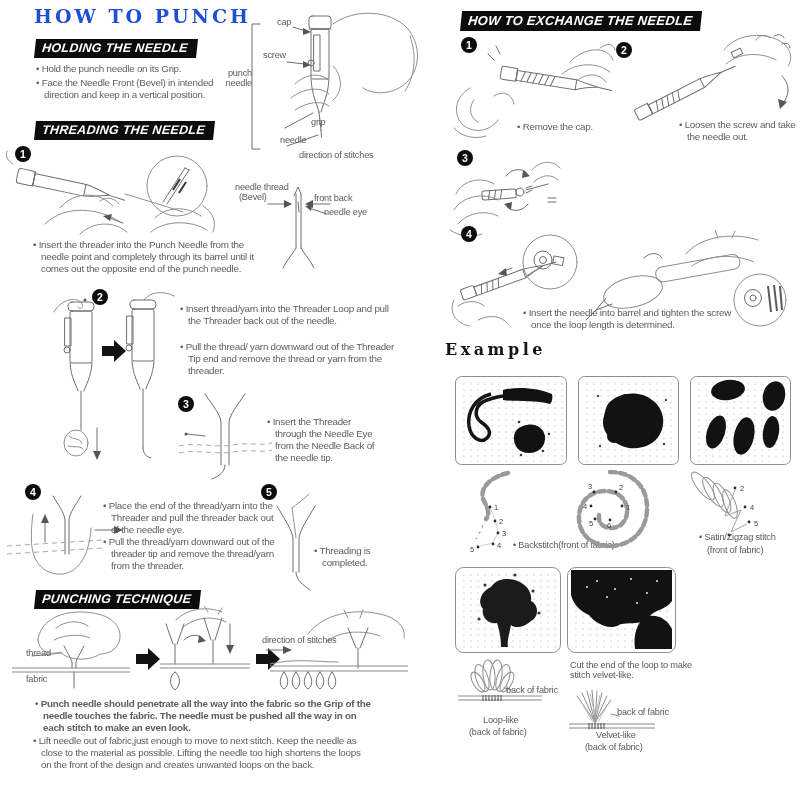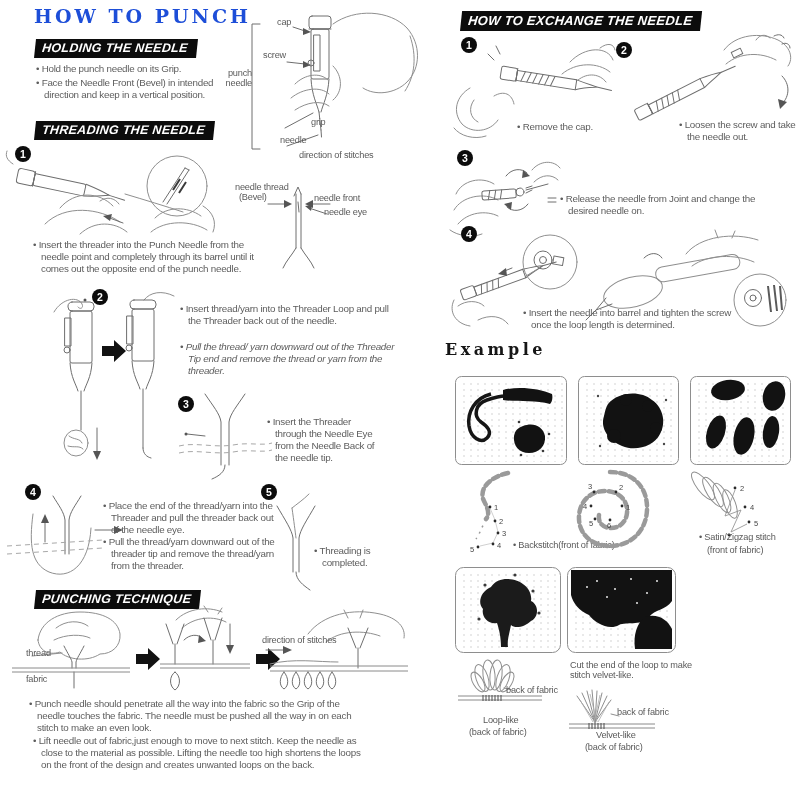--- a/index.html
+++ b/index.html
@@ -88,21 +88,21 @@
     <path class="sk" d="M95,55 C102,50 110,52 114,58"></path>
     <line class="sk2" x1="118" y1="77" x2="102" y2="71"></line>
       <polygon fill="#555" points="98,70 107,68 105,75"></polygon>
     <circle class="sk" cx="172" cy="40" r="30"></circle>
     <path class="sk2" d="M158,56 L180,22 M162,58 L184,24 M180,22 L184,24"></path>
     <path d="M168,44 l7,-11 M174,47 l7,-11" stroke="#3a3a3a" stroke-width="2" fill="none"></path>
     <path class="sk" d="M150,72 C162,60 182,60 196,70 M146,86 C160,74 186,74 202,84 M198,60 C208,66 212,76 208,86"></path>
   </svg>
   <div class="t cap-label" style="left:235px;top:182px;">needle thread</div>
   <div class="t cap-label" style="left:239px;top:192px;">(Bevel)</div>
-  <div class="t cap-label" style="left:314px;top:193px;">needle front</div>
+  <div class="t cap-label" style="left:314px;top:193px;">front back</div>
   <div class="t cap-label" style="left:324px;top:207px;">needle eye</div>
   <svg class="ill" style="left:255px;top:182px;" width="130" height="92" viewBox="0 0 130 92">
     <path class="sk2" d="M39,14 L43,5 L46,12"></path>
     <path class="sk2" d="M41,12 L41,66 M46,12 L46,66"></path>
     <path class="sk2" d="M41,66 C37,73 31,79 28,86 M46,66 C50,73 56,79 59,86"></path>
     <line class="sk2" x1="13" y1="22" x2="29" y2="22"></line>
       <polygon fill="#555" points="37,22 29,18 29,26"></polygon>
     <line class="sk2" x1="58" y1="22" x2="75" y2="22"></line>
       <polygon fill="#555" points="50,22 58,18 58,26"></polygon>
     <line class="sk2" x1="72" y1="32" x2="54" y2="26"></line>
@@ -129,21 +129,21 @@
     <path class="sk" d="M92,10 C98,2 110,0 122,6"></path>
     <rect class="sk2" x="78" y="10" width="26" height="9" rx="4"></rect>
     <rect class="sk2" x="80" y="19" width="22" height="52" rx="2"></rect>
     <rect class="sk2" x="75" y="26" width="6" height="28"></rect>
     <circle class="sk2" cx="77" cy="58" r="3"></circle>
     <path class="sk2" d="M80,71 C81,86 86,92 88,99 M102,71 C101,86 96,92 94,99"></path>
     <line class="sk2" x1="91" y1="99" x2="91" y2="158"></line>
     <path class="sk2" d="M91,158 C91,164 95,167 99,168"></path>
   </svg>
   <div class="t body-text" style="left:180px;top:303px;width:212px;">• Insert thread/yarn into the Threader Loop and pull the Threader back out of the needle.</div>
-  <div class="t body-text" style="left:180px;top:341px;width:212px;font-style:italic;">• Pull the thread/ yarn downward out of the Threader Tip end and remove the thread or yarn from the threader.</div>
+  <div class="t body-text" style="left:180px;top:341px;width:212px;">• Pull the thread/ yarn downward out of the Threader Tip end and remove the thread or yarn from the threader.</div>
 
   <div class="t step-dot" style="left:178px;top:396px;">3</div>
   <svg class="ill" style="left:175px;top:390px;" width="100" height="92" viewBox="0 0 100 92">
     <path class="sk2" d="M30,4 C38,16 45,24 46,32 L46,75 M70,4 C62,16 55,24 54,32 L54,75"></path>
     <path class="dash" d="M4,56 C20,52 40,58 58,55 C74,52 88,56 97,53 M4,63 C20,59 40,65 58,62 C74,59 88,63 97,60"></path>
     <path class="sk2" d="M50,75 C50,82 44,86 37,89"></path>
     <line class="sk2" x1="12" y1="44" x2="30" y2="46" stroke-width="1.4"></line>
     <circle cx="11" cy="44" r="1.5" fill="#555"></circle>
   </svg>
   <div class="t body-text" style="left:267px;top:416px;width:108px;">• Insert the Threader through the Needle Eye from the Needle Back of the needle tip.</div>
@@ -196,21 +196,21 @@
     <path class="sk" d="M300,28 C315,8 345,2 372,8 C390,12 398,22 396,32 M318,36 C332,24 356,24 372,30 M340,12 L336,4 M352,12 L355,4"></path>
     <path class="sk2" d="M340,22 L348,42 M360,22 L352,42"></path>
     <line class="sk2" x1="350" y1="42" x2="350" y2="62"></line>
     <path class="sk" d="M262,58 C285,52 310,56 330,56"></path>
     <path class="fab" d="M262,60 L400,60 M262,65 L400,65"></path>
     <path class="sk2" d="M276,66 C271,72 271,80 276,83 C281,80 281,72 276,66 M288,66 C283,72 283,80 288,83 C293,80 293,72 288,66 M300,66 C295,72 295,80 300,83 C305,80 305,72 300,66 M312,66 C307,72 307,80 312,83 C317,80 317,72 312,66 M324,66 C319,72 319,80 324,83 C329,80 329,72 324,66"></path>
   </svg>
   <div class="t cap-label" style="left:26px;top:648px;">thread</div>
   <div class="t cap-label" style="left:26px;top:674px;">fabric</div>
   <div class="t cap-label" style="left:262px;top:635px;">direction of stitches</div>
-  <div class="t body-text" style="left:29px;top:698px;width:330px;">• Punch needle should penetrate all the way into the fabric so the Grip of the needle touches the fabric. The needle must be pushed all the way in on each stitch to make an even look.</div>
+  <div class="t body-text" style="left:35px;top:698px;width:330px;font-weight:bold;">• Punch needle should penetrate all the way into the fabric so the Grip of the needle touches the fabric. The needle must be pushed all the way in on each stitch to make an even look.</div>
   <div class="t body-text" style="left:33px;top:735px;width:330px;">• Lift needle out of fabric,just enough to move to next stitch. Keep the needle as close to the material as possible. Lifting the needle too high shortens the loops on the front of the design and creates unwanted loops on the back.</div>
 
   <div class="t" style="left:460px;top:11px;"><span class="ribbon lg">HOW TO EXCHANGE THE NEEDLE</span></div>
 
   <div class="t step-dot" style="left:461px;top:37px;">1</div>
   <svg class="ill" style="left:450px;top:40px;" width="165" height="100" viewBox="0 0 165 100">
     <g transform="translate(52,26) rotate(9)">
       <rect class="sk2" x="0" y="0" width="16" height="13" rx="2"></rect>
       <line class="sk2" x1="16" y1="0" x2="16" y2="13"></line>
       <rect class="sk2" x="16" y="2" width="60" height="10"></rect>
@@ -252,21 +252,20 @@
     <circle class="sk2" cx="72" cy="40" r="4"></circle>
     <line class="sk2" x1="78" y1="38" x2="100" y2="32"></line>
     <path class="sk2" d="M78,36 L84,34 M78,41 L84,38"></path>
     <path class="sk" d="M84,18 C92,8 106,8 112,16 M86,30 C94,22 104,22 110,28"></path>
     <path class="sk2" d="M58,24 C64,16 74,16 79,21"></path>
       <polygon fill="#555" points="82,24 75,18 74,26"></polygon>
     <path class="sk2" d="M80,52 C74,60 64,60 59,55"></path>
       <polygon fill="#555" points="56,52 63,58 64,50"></polygon>
     <path class="sk2" d="M100,46 l8,0 M100,50 l8,0"></path>
   </svg>
-  <div class="t body-text" style="left:560px;top:193px;width:192px;">• Release the needle from Joint and change the desired needle on.</div>
 
   <div class="t step-dot" style="left:461px;top:226px;">4</div>
   <svg class="ill" style="left:448px;top:228px;" width="352" height="106" viewBox="0 0 352 106">
     <g transform="translate(12,62) rotate(-20)">
       <rect class="sk2" x="0" y="0" width="14" height="11" rx="2"></rect>
       <rect class="sk2" x="14" y="2" width="52" height="9"></rect>
       <path class="sk2" d="M22,2 l-3,9 M28,2 l-3,9 M34,2 l-3,9 M40,2 l-3,9"></path>
       <path class="sk2" d="M66,2 C74,3 81,4 86,5.5 C81,7 74,8 66,11"></path>
       <line class="sk2" x1="86" y1="5.5" x2="100" y2="6.5"></line>
     </g>

